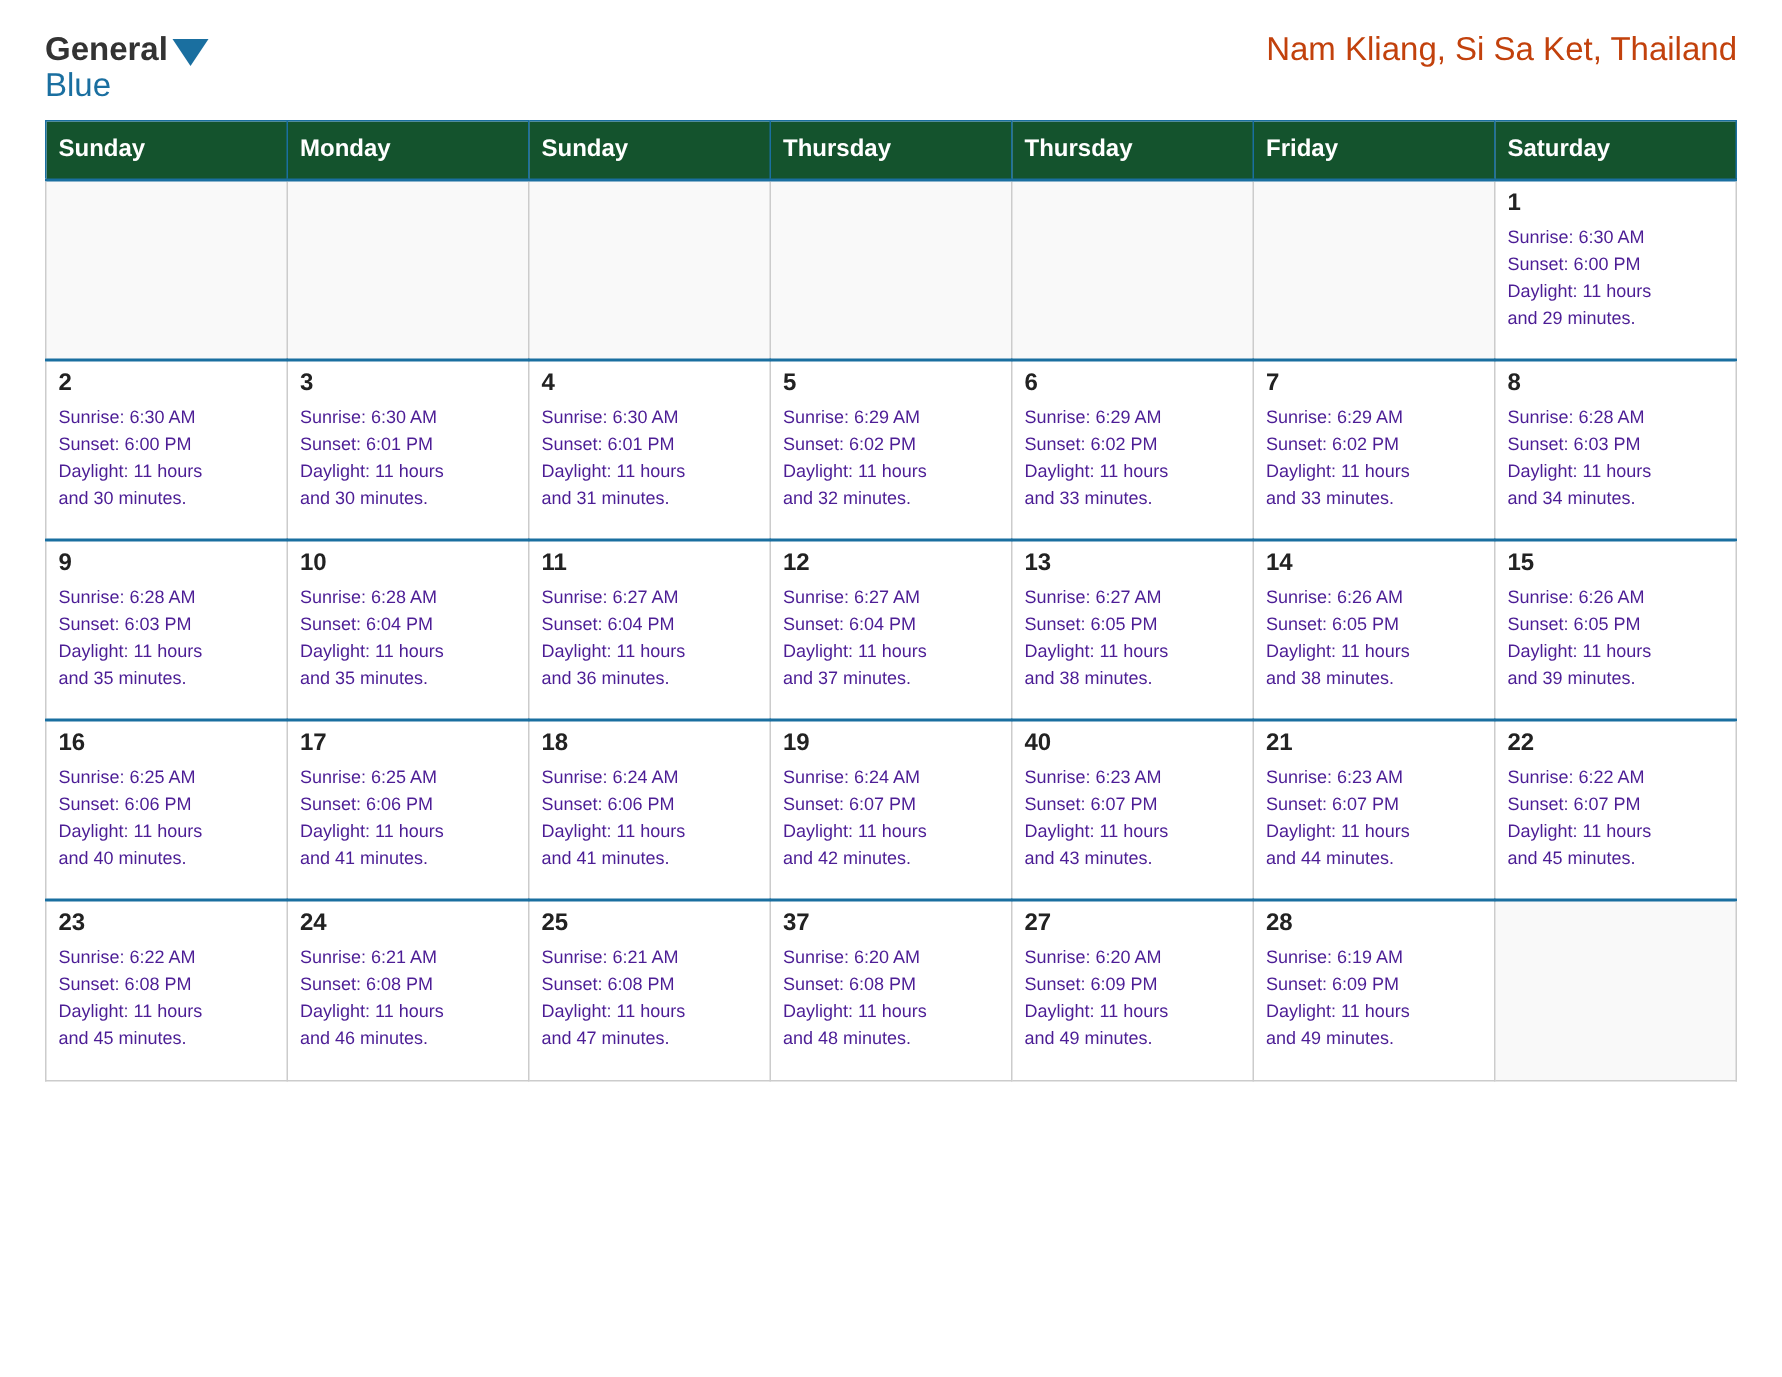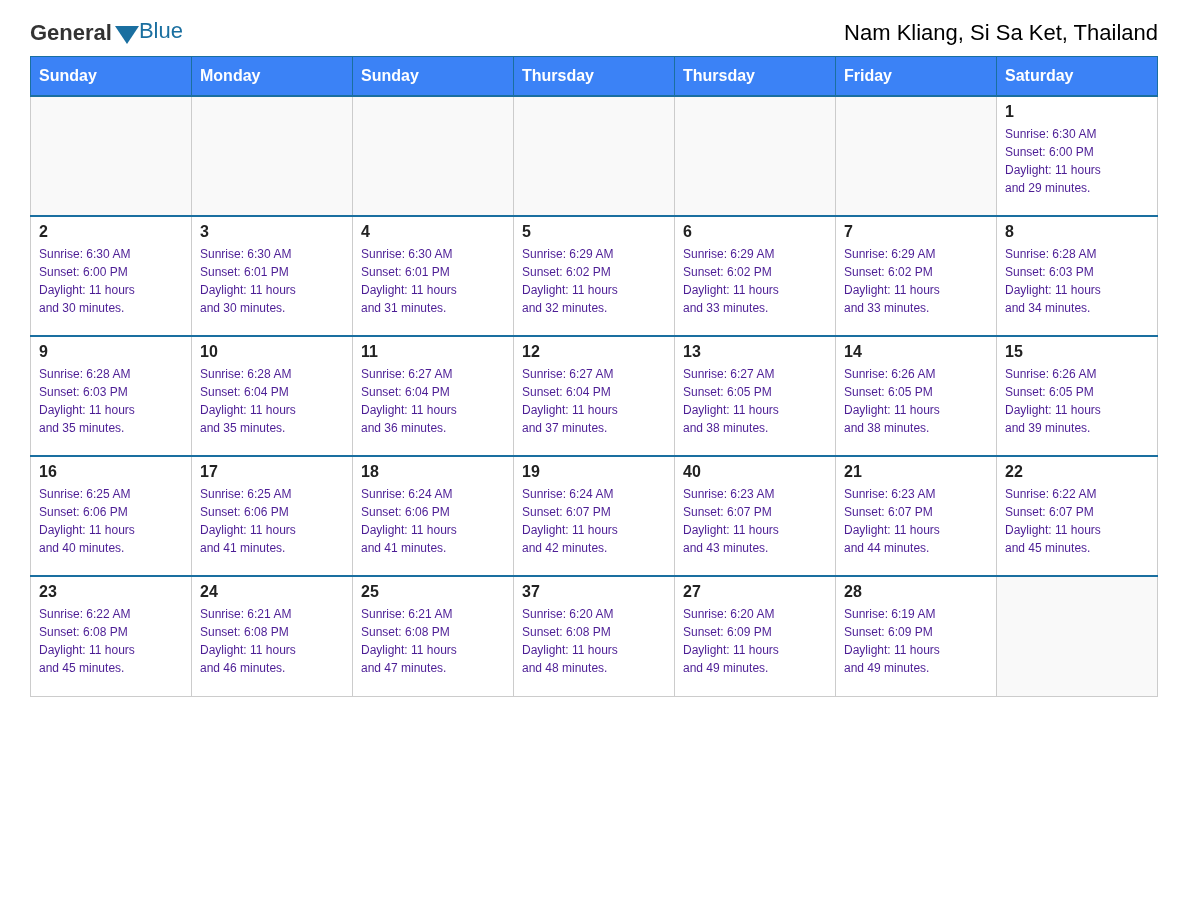--- a/index.html
+++ b/index.html
@@ -11,21 +11,21 @@
       min-height: 918px;
     }
     .header {
       display: flex;
       justify-content: space-between;
       align-items: flex-start;
       margin-bottom: 10px;
     }
     .logo {
       display: flex;
-      flex-direction: row;
+      flex-direction: column;
       align-items: flex-start;
     }
     .logo-top {
       display: flex;
       align-items: center;
     }
     .logo-general {
       font-size: 22px;
       font-weight: bold;
       color: #333;
@@ -48,29 +48,29 @@
     .title-section {
       text-align: right;
     }
     .month-title {
       font-size: 48px;
       font-weight: normal;
       color: #222;
     }
     .location {
       font-size: 22px;
-      color: #000000;
+      color: #c2410c;
     }
     .calendar {
       width: 100%;
       border-collapse: collapse;
       margin-top: 5px;
     }
     .calendar thead tr th {
-      background-color: #3b82f6;
+      background-color: #14532d;
       color: #fff;
       padding: 10px 8px;
       font-size: 16px;
       font-weight: bold;
       text-align: left;
       border: 1px solid #1a6fa0;
     }
     .calendar tbody tr td {
       border: 1px solid #ccc;
       vertical-align: top;

